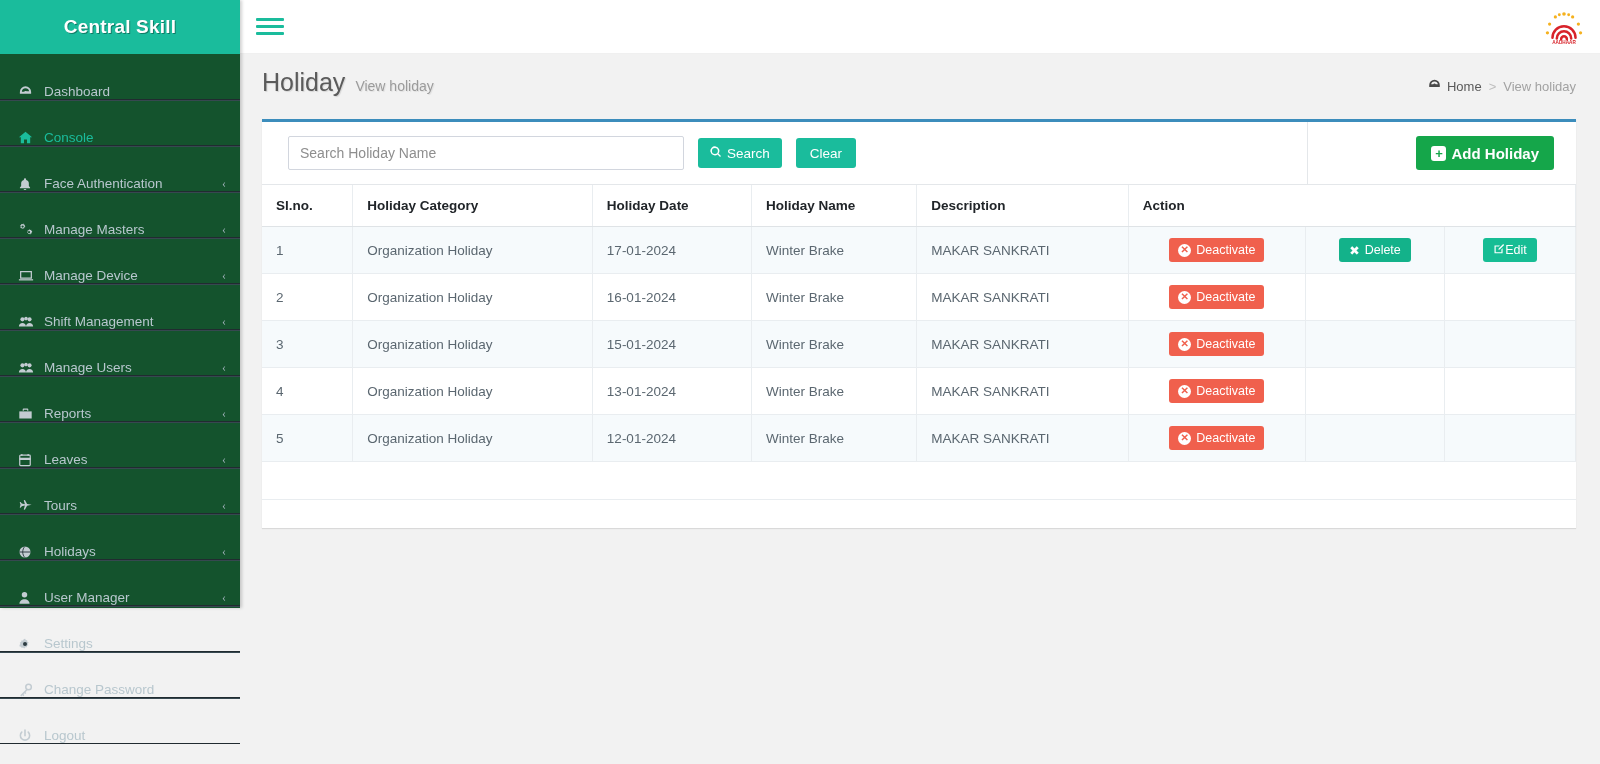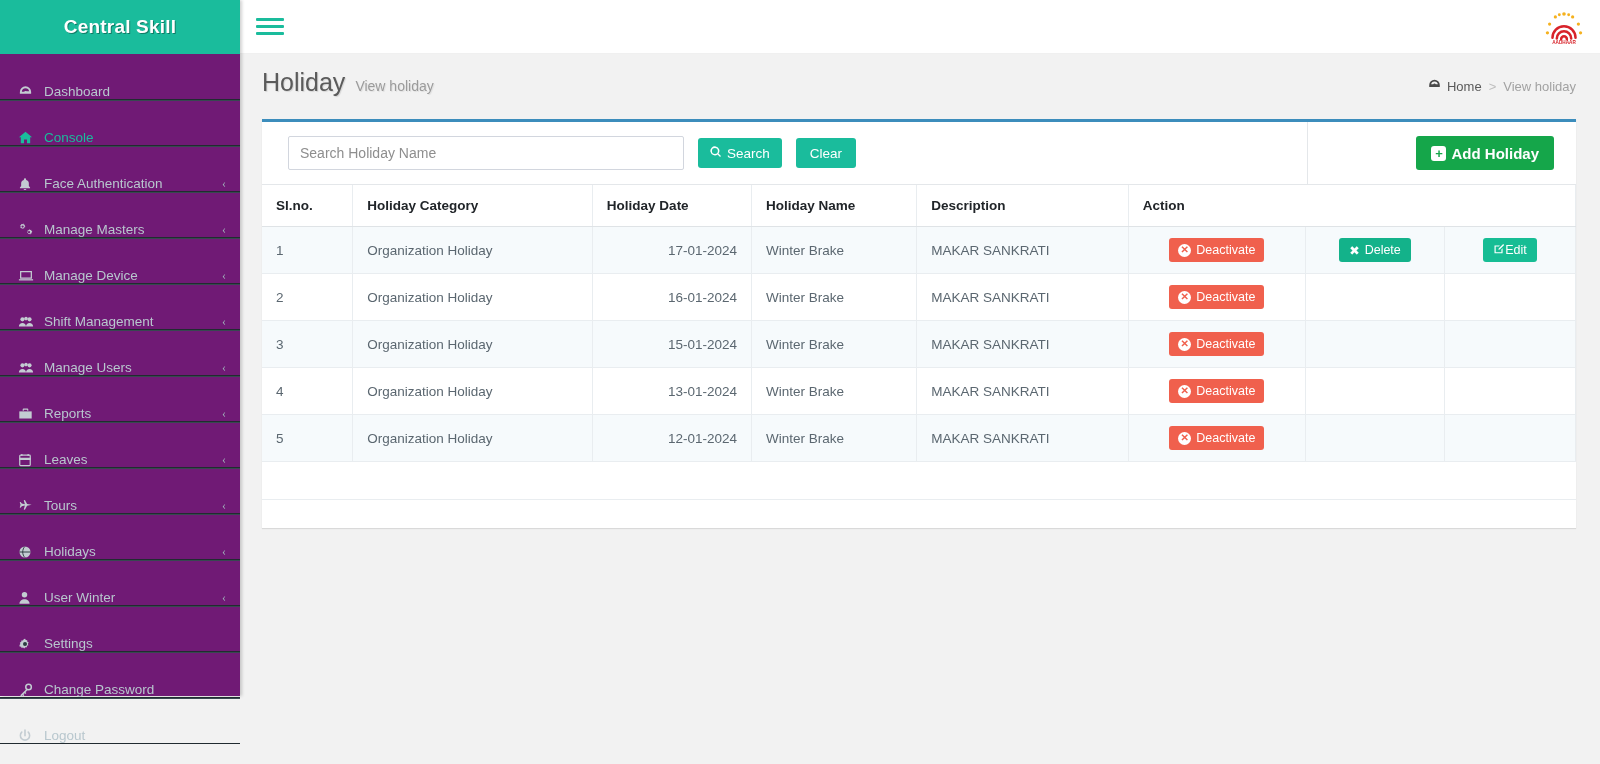--- a/index.html
+++ b/index.html
@@ -6,22 +6,22 @@
   html, body {
     width: 1600px; height: 764px;
     font-family: "Liberation Sans", sans-serif;
     background: #f2f2f2;
     overflow: hidden;
   }
   .app { display: flex; width: 1600px; height: 764px; }
 
   
   .sidebar {
-    width: 240px; min-width: 240px; height: 696px;
-    background: #701a75;
+    width: 240px; min-width: 240px; height: 608px;
+    background: #14532d;
     box-shadow: 2px 0 3px rgba(0,0,0,0.18);
     position: relative; z-index: 5;
   }
   .logo {
     height: 54px; background: #1abc9c;
     display: flex; align-items: center; justify-content: center;
   }
   .logo-text {
     color: #ffffff; font-size: 19px; font-weight: bold;
     letter-spacing: .2px;
@@ -131,21 +131,21 @@
   table.grid td {
     font-size: 13.5px; color: #5b6770; padding: 11px 14px;
     border-bottom: 1px solid #e9edf0; border-right: 1px solid #e9edf0;
     vertical-align: middle;
   }
   table.grid tr.odd td { background: #f6fafc; }
   table.grid tr.even td { background: #ffffff; }
   td.act { text-align: center; padding: 8px 10px; }
   .col-sl { width: 90px; }
   .col-cat { width: 238px; }
-  .col-date { width: 158px; text-align: right; }
+  .col-date { width: 158px; }
   .col-name { width: 164px; }
   .col-desc { width: 210px; }
   .col-a1 { width: 176px; }
   .col-a2 { width: 138px; }
   .col-a3 { width: 130px; }
   th.col-action-head { border-right: none; }
   .btn-deact {
     background: #f0604d; height: 24px; padding: 0 9px; font-size: 12.5px;
     border-radius: 3px; display: inline-flex; align-items: center; gap: 5px; color: #fff;
     border: none; cursor: pointer; font-family: "Liberation Sans", sans-serif;
@@ -289,21 +289,21 @@
           <span class="nav-label">Holidays</span>
           <span class="nav-caret">‹</span>
         </li>
         <li class="nav-item">
           <span class="nav-ico">
             <svg width="13" height="14" viewBox="0 0 14 16">
               <circle cx="7" cy="4.2" r="3.1"></circle>
               <path d="M1.2 14.6c0-3.1 2.6-5.2 5.8-5.2s5.8 2.1 5.8 5.2z"></path>
             </svg>
           </span>
-          <span class="nav-label">User Winter</span>
+          <span class="nav-label">User Manager</span>
           <span class="nav-caret">‹</span>
         </li>
         <li class="nav-item">
           <span class="nav-ico">
             <svg width="14" height="14" viewBox="0 0 16 16">
               <path d="M8 1l.7 1.8 1.9.1.1 1.9L12.5 6l-1.1 1.5.7 1.8-1.8.7-.1 1.9-1.9.1L6.8 13.4 5.3 12.3l-1.8.7-.7-1.8-1.9-.1L.8 9.2 1.9 7.7 1.2 5.9l1.8-.7.1-1.9 1.9-.1L6.5 1.5z" transform="translate(1,1) scale(0.9)"></path>
               <circle cx="8" cy="8" r="2.3" fill="#2c3b41"></circle>
             </svg>
           </span>
           <span class="nav-label">Settings</span>

